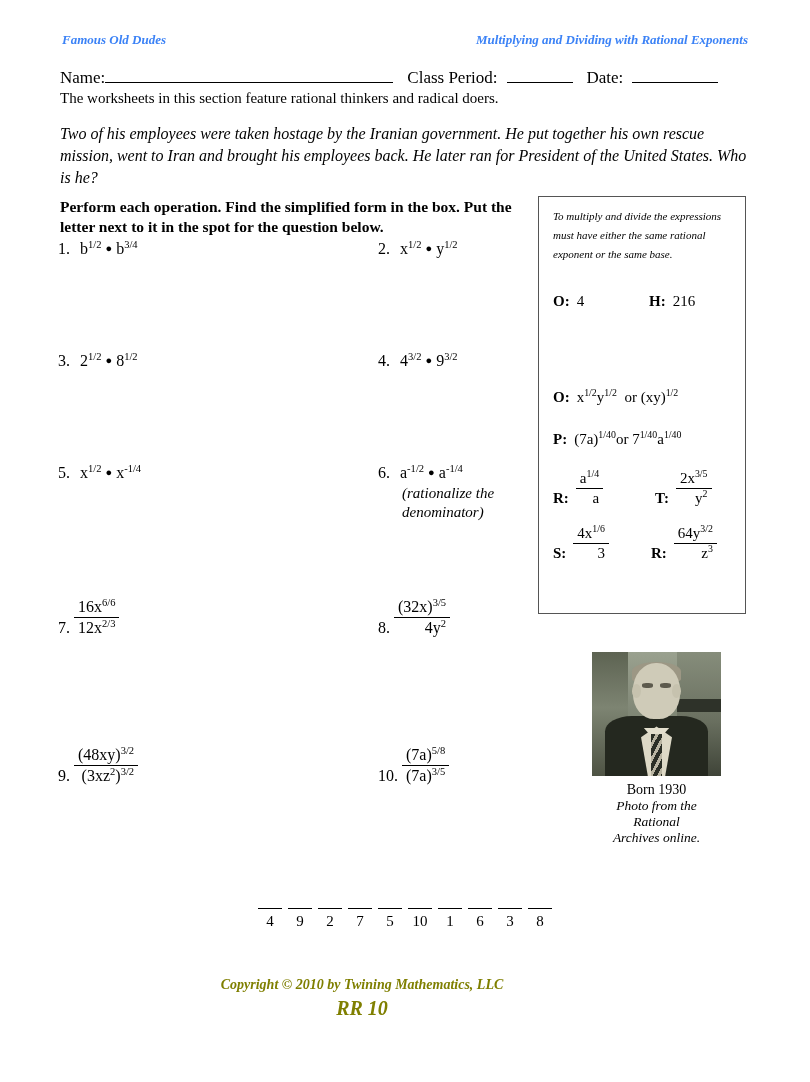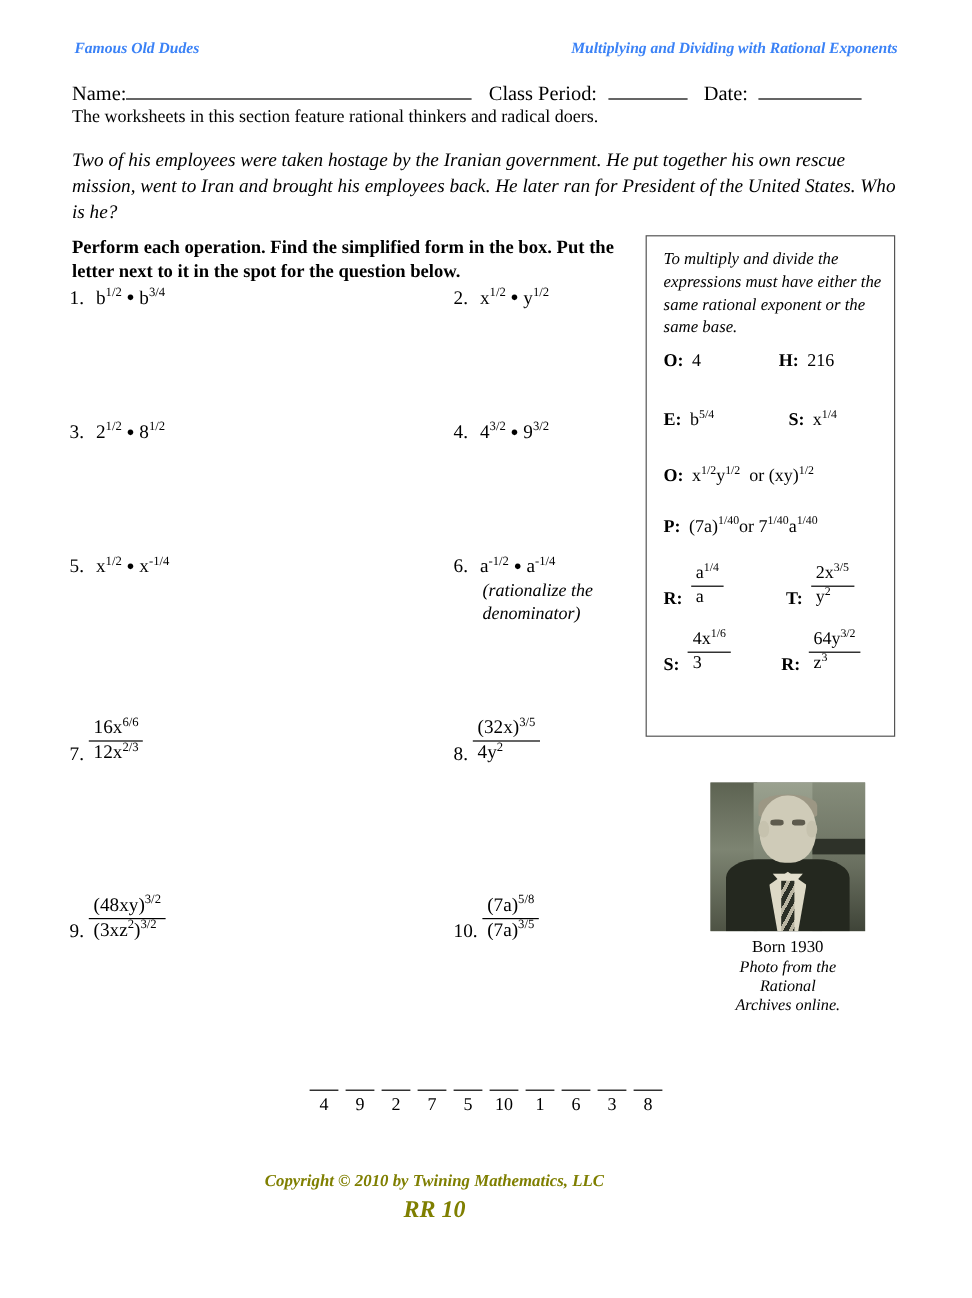--- a/index.html
+++ b/index.html
@@ -105,21 +105,21 @@
   .paren-note {
     font-style: italic;
     font-size: 15px;
     line-height: 19px;
   }
 
   
   .frac {
     display: inline-block;
     vertical-align: middle;
-    text-align: left;
+    text-align: right;
     position: relative;
     top: -2px;
   }
   .frac .fnum { display: block; padding: 0 4px 1px 4px; }
   .frac .fden { display: block; padding: 1px 4px 0 4px; border-top: 1.3px solid #000; }
 
   .prob.fracprob { font-size: 16px; }
   .prob.fracprob .num {
     position: relative;
     top: 10px;
@@ -135,21 +135,21 @@
     border: 1.6px solid #555555;
     box-sizing: border-box;
     background: #ffffff;
   }
   .ansbox .hint {
     position: absolute;
     left: 14px;
     top: 10px;
     width: 182px;
     font-style: italic;
-    font-size: 14px;
+    font-size: 11px;
     line-height: 19px;
   }
   .ansrow {
     position: absolute;
     left: 0;
     width: 100%;
     height: 40px;
   }
   .anscell {
     position: absolute;
@@ -419,28 +419,20 @@
 
   <div class="ansrow" style="top:96px;">
     <div class="anscell" style="left:14px; top:0;">
       <span class="key">O:</span><span>4</span>
     </div>
     <div class="anscell" style="left:110px; top:0;">
       <span class="key">H:</span><span>216</span>
     </div>
   </div>
 
-  <div class="ansrow" style="top:145px;">
-    <div class="anscell" style="left:14px; top:0;">
-      <span class="key">E:</span><span><span>b</span><sup>5/4</sup></span>
-    </div>
-    <div class="anscell" style="left:118px; top:0;">
-      <span class="key">S:</span><span><span>x</span><sup>1/4</sup></span>
-    </div>
-  </div>
 
   <div class="ansrow" style="top:192px;">
     <div class="anscell" style="left:14px; top:0;">
       <span class="key">O:</span><span>x<sup>1/2</sup>y<sup>1/2</sup>&nbsp; or (xy)<sup>1/2</sup></span>
     </div>
   </div>
 
   <div class="ansrow" style="top:234px;">
     <div class="anscell" style="left:14px; top:0;">
       <span class="key">P:</span><span>(7a)<sup>1/40</sup>or 7<sup>1/40</sup>a<sup>1/40</sup></span>

